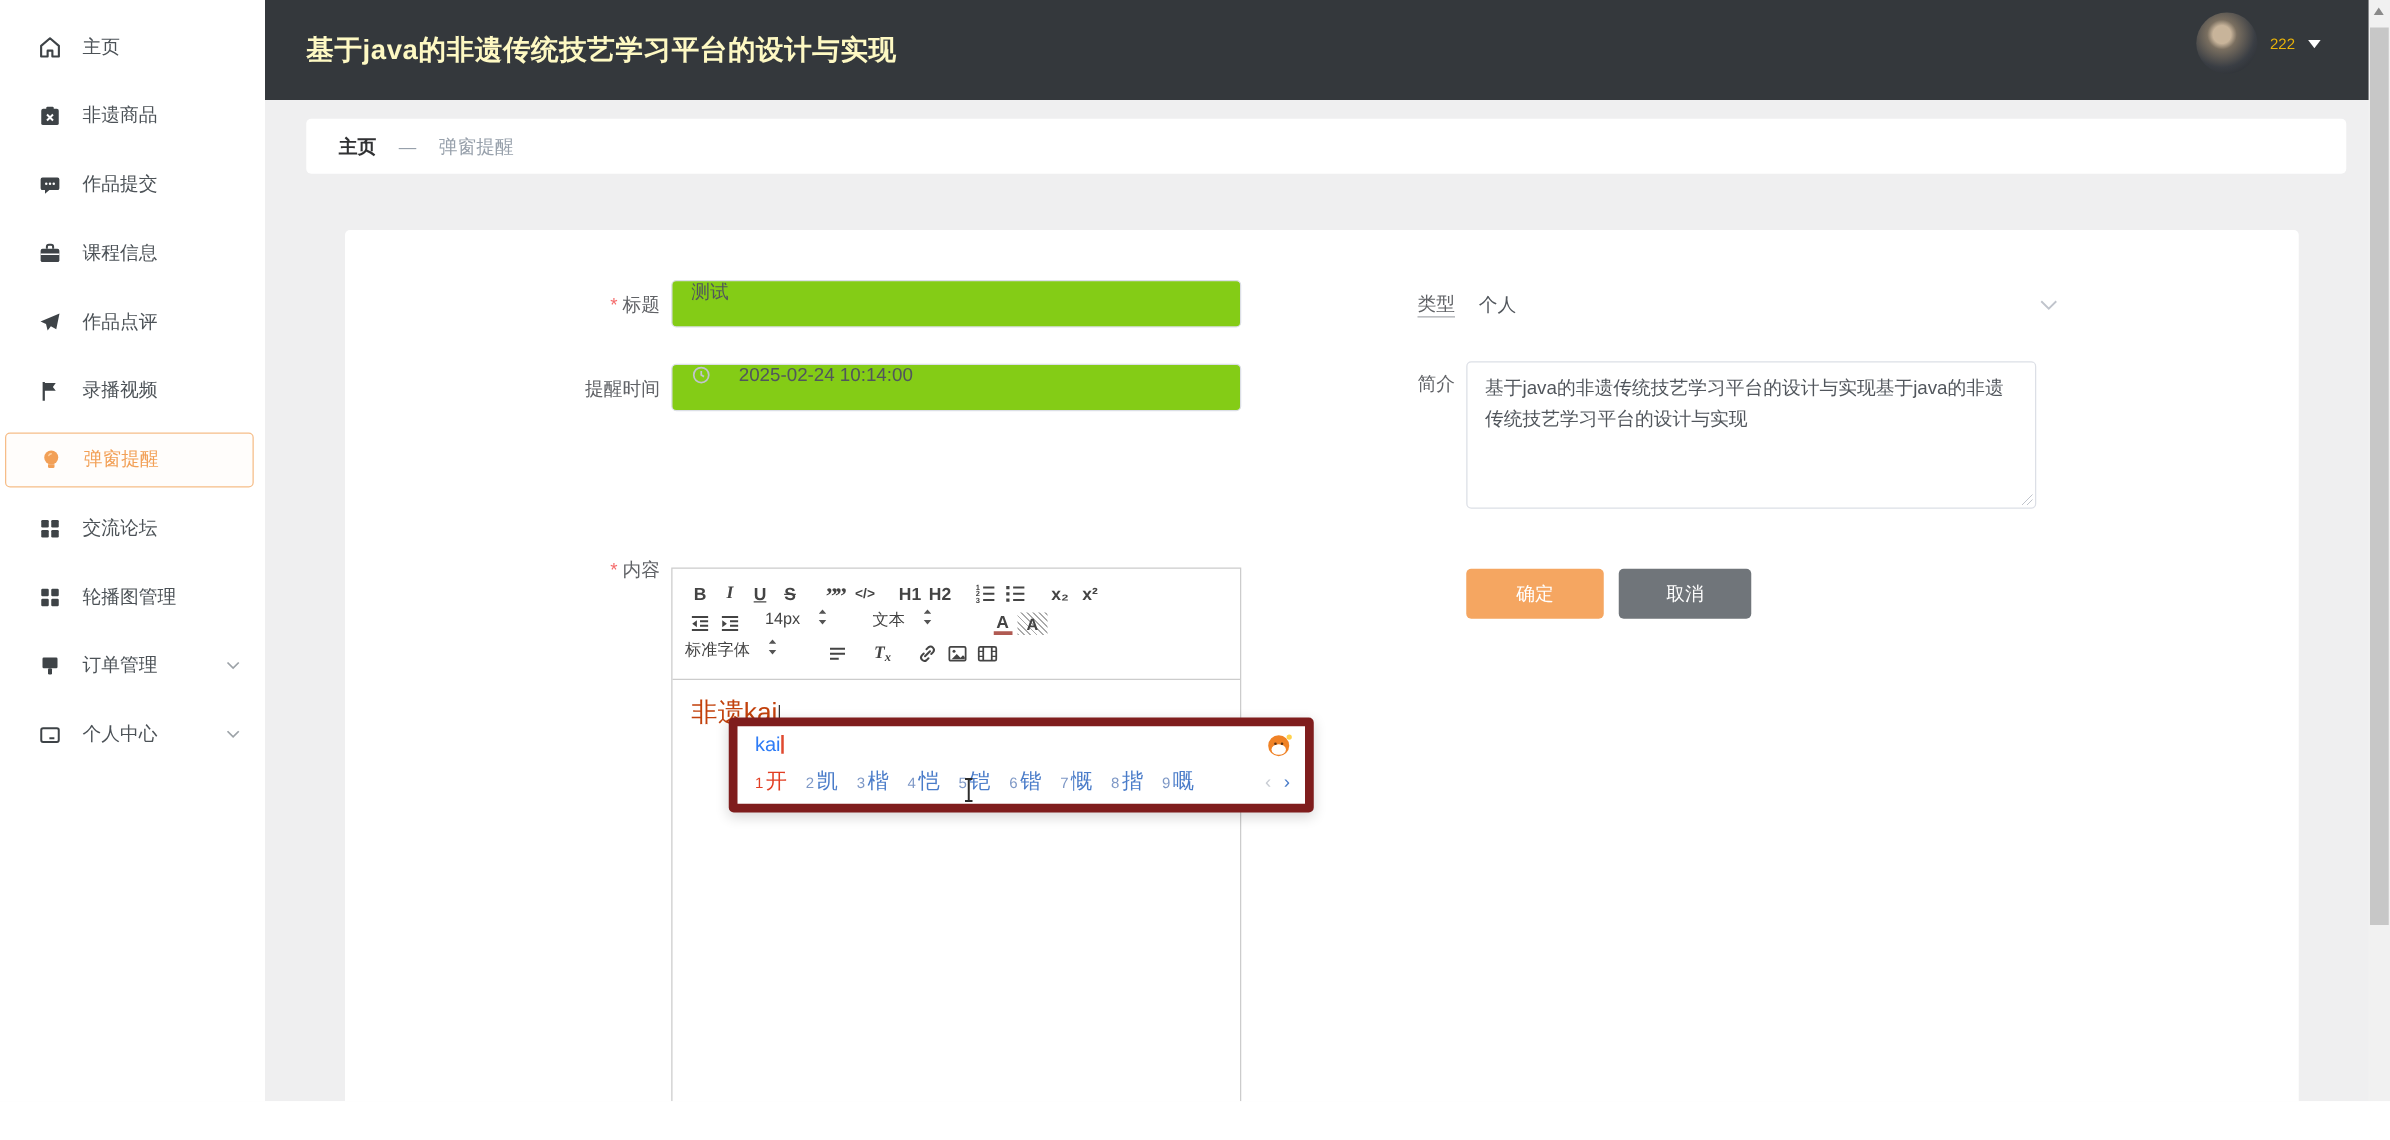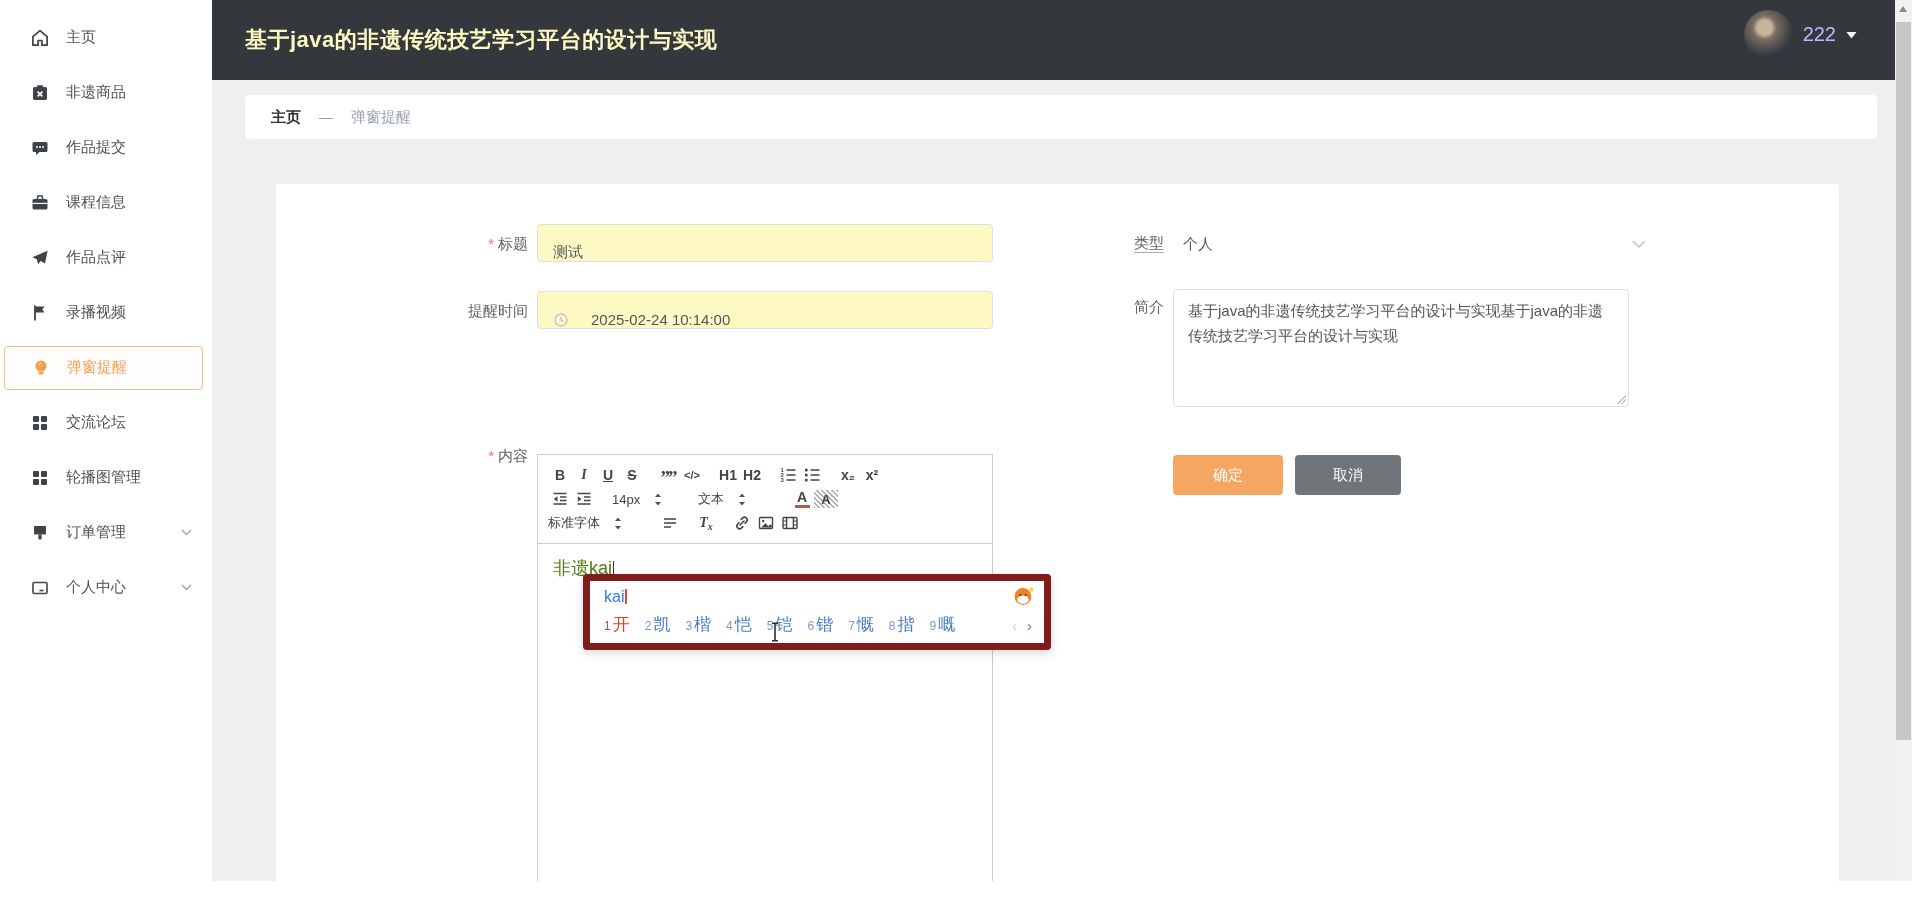--- a/index.html
+++ b/index.html
@@ -16,42 +16,42 @@
   .slot.active .inner{height:42px;margin:0 9px 0 4px;padding-left:26px;border:1px solid #f6bd88;border-radius:4px;background:#fffdfb}
   .slot.active .lab{color:var(--accent)}
   .slot .chev{margin-left:auto;margin-right:20px}
 
   
   .topbar{position:absolute;left:212px;top:0;width:1683px;height:80px;background:#34383c;z-index:4}
   .app-title{position:absolute;left:33px;top:0;line-height:80px;font-size:22px;font-weight:bold;color:#fef9c3;letter-spacing:.5px}
   .userbox{position:absolute;right:38px;top:10px;display:flex;align-items:center;gap:10px;cursor:pointer}
   .avatar{width:49px;height:49px;border-radius:50%;
     background:radial-gradient(circle at 42% 36%,#c8b49a 0 17%,#7a6f60 28%,#3a3e44 62%,#23262a 100%)}
-  .uname{color:#c4b5fd;font-size:20px}
+  .uname{color:#eab308;font-size:12px}
 
   
   .vscroll{position:absolute;right:0;top:0;width:17px;height:912px;background:#f1f1f1;z-index:6}
   .vthumb{position:absolute;left:1px;top:22px;width:15px;height:718px;background:#c7c7c7}
   .sb-arrow{position:absolute;left:4px;width:0;height:0;border-left:4.5px solid transparent;border-right:4.5px solid transparent}
   .sb-up{top:6px;border-bottom:6px solid #8a8a8a}
   .sb-down{bottom:6px;border-top:6px solid #8a8a8a}
 
   
   .bc{position:absolute;left:245px;top:95px;width:1632px;height:44px;background:#fff;border-radius:4px;
       display:flex;align-items:center;padding:0 26px;box-sizing:border-box;z-index:3}
   .bc-home{font-size:15px;font-weight:bold;color:#303133;cursor:pointer}
   .bc-sep{margin:0 18px;color:#97a0ab;font-size:14px}
   .bc-cur{font-size:15px;color:#97a0ab}
 
   
   .card{position:absolute;left:276px;top:184px;width:1563px;height:728px;background:#fff;border-radius:4px;z-index:3}
   .lbl{position:absolute;font-size:15px;color:#606266;white-space:nowrap}
   .req{color:#f56c6c;margin-right:4px}
   .ibox{position:absolute;height:38px;border:1px solid #dcdfe6;border-radius:4px;box-sizing:border-box;
-        display:flex;align-items:flex-end;padding:0 15px;font-size:15px;color:#51565c;background:#fef9c3}
+        display:flex;align-items:flex-start;padding:0 15px;font-size:15px;color:#51565c;background:#84cc16}
   input.raw{border:none;outline:none;font:inherit;color:inherit;width:100%;background:transparent;padding:0}
   .lbl-title{left:160px;top:51px;width:92px;text-align:right}
   .box-title{left:261px;top:40px;width:456px}
   .lbl-type{left:858px;top:50px}
   .lbl-type .u{border-bottom:1px solid #a8abb0;padding-bottom:1px}
   .val-type{position:absolute;left:907px;top:51px;font-size:15px;color:#51565c;cursor:pointer}
   .type-chev{position:absolute;left:1356px;top:56px;cursor:pointer}
   .lbl-time{left:189px;top:118px;width:63px;text-align:right}
   .box-time{left:261px;top:107px;width:456px;gap:22px}
   .lbl-intro{left:858px;top:114px}
@@ -71,30 +71,30 @@
   .toolbar{padding:8px 10px;border-bottom:1px solid #ccc}
   .tb-row{display:flex;align-items:center;height:24px}
   .tb{min-width:24px;height:24px;display:inline-flex;align-items:center;justify-content:center;
       color:#444;font-size:14px;font-weight:bold;cursor:pointer;white-space:nowrap}
   .tb.g{margin-right:12px}
   .tb.i{font-style:italic;font-family:"Liberation Serif","DejaVu Serif",serif}
   .tb.u{text-decoration:underline}
   .tb.s{text-decoration:line-through}
   .tb.q{font-family:"Liberation Serif","DejaVu Serif",serif;font-size:19px;letter-spacing:-2px;padding-top:6px}
   .tb.code{font-size:11px}
-  .tb-select{display:inline-flex;align-items:center;gap:14px;height:24px;color:#444;font-size:13px;
+  .tb-select{display:inline-flex;align-items:flex-start;gap:14px;height:24px;color:#444;font-size:13px;
       font-weight:normal;cursor:pointer;padding:0 4px}
   .colorA{flex-direction:column;gap:0}
   .colorA .a{line-height:13px;font-size:14px}
   .colorA .bar{width:15px;height:3px;background:#b05a52;margin-top:1px}
   .bgA{width:20px;height:18px;background:repeating-linear-gradient(45deg,#aaa 0 1px,transparent 1px 3.5px);
       font-size:13px}
   .tb.tx{font-family:"Liberation Serif","DejaVu Serif",serif;font-style:italic}
   .tb.tx .x{font-size:10px;margin-top:6px}
-  .ed-content{position:relative;padding:12px 15px;font-size:18px;color:#4d7c0f}
+  .ed-content{position:relative;padding:12px 15px;font-size:21px;color:#c2410c}
   .caret{display:inline-block;width:1px;height:16px;background:#333;vertical-align:-3px;margin-left:1px}
 
   
   .ime-pop{position:absolute;left:583px;top:574px;width:454px;height:62px;background:#fff;
      border:7px solid #7f1d1d;border-radius:4px;box-shadow:0 3px 10px rgba(0,0,0,.16);z-index:50}
   .ime-comp{position:absolute;left:14px;top:7px;font-size:16px;color:var(--kai-blue)}
   .ime-comp .ccaret{display:inline-block;width:2px;height:15px;background:#e0492f;vertical-align:-2px;margin-left:1px}
   .ime-logo{position:absolute;right:10px;top:5px;width:21px;height:21px;cursor:pointer}
   .cands{position:absolute;left:14px;top:32px;display:flex;align-items:center;gap:15px}
   .cand{display:inline-flex;align-items:baseline;gap:2px;cursor:pointer}

